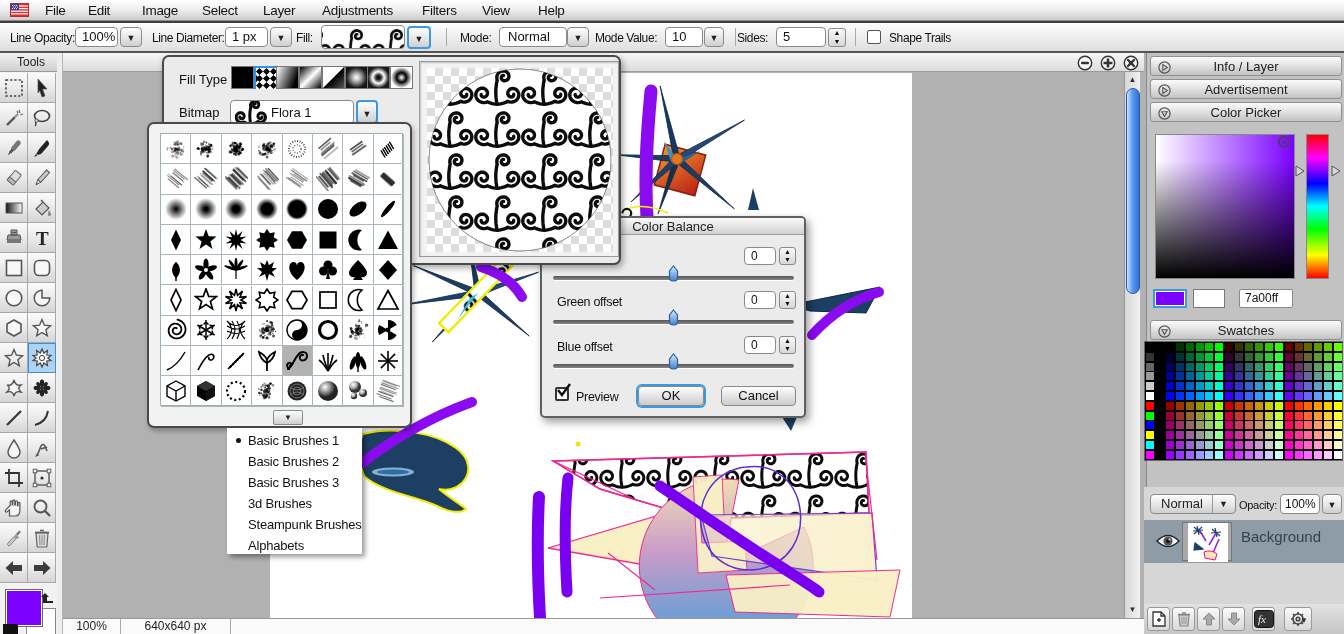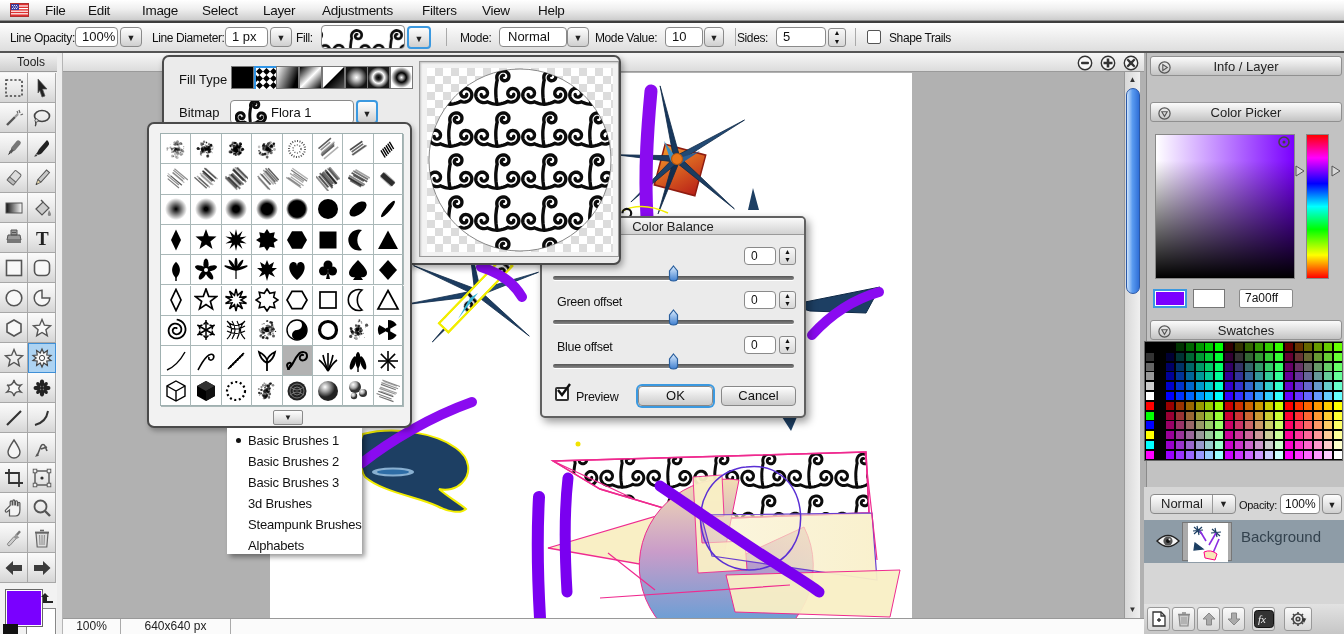--- a/index.html
+++ b/index.html
@@ -481,20 +481,27 @@
       </svg>
 <div class="abs" style="left:3px;top:571px;width:15px;height:12px;background:#111"></div>
 </div>
 <div id="sidebar">
 <div class="phead" style="left:3px;top:3px;width:192px;height:20px">
         <span class="phicon"><svg width="13" height="13" viewBox="0 0 13 13">
             <circle cx="6.5" cy="6.5" r="5.6" fill="none" stroke="#555" stroke-width="1.2"></circle>
             <path d="M4.8 3.6 L4.8 9.4 L9.3 6.5 Z" fill="none" stroke="#555" stroke-width="1.1"></path>
           </svg></span>
         <span class="phlab" style="line-height:20px">Info / Layer</span>
+      </div>
+<div class="phead" style="left:3px;top:26px;width:192px;height:20px">
+        <span class="phicon"><svg width="13" height="13" viewBox="0 0 13 13">
+            <circle cx="6.5" cy="6.5" r="5.6" fill="none" stroke="#555" stroke-width="1.2"></circle>
+            <path d="M4.8 3.6 L4.8 9.4 L9.3 6.5 Z" fill="none" stroke="#555" stroke-width="1.1"></path>
+          </svg></span>
+        <span class="phlab" style="line-height:20px">Advertisement</span>
       </div>
 <div class="phead" style="left:3px;top:49px;width:192px;height:20px">
         <span class="phicon"><svg width="13" height="13" viewBox="0 0 13 13">
             <circle cx="6.5" cy="6.5" r="5.6" fill="none" stroke="#555" stroke-width="1.2"></circle>
             <path d="M3.8 4.8 L9.2 4.8 L6.5 9.4 Z" fill="none" stroke="#555" stroke-width="1.1"></path>
           </svg></span>
         <span class="phlab" style="line-height:20px">Color Picker</span>
       </div>
 <div id="svsq"></div>
 <svg class="abs" style="left:130px;top:82px" width="14" height="14" viewBox="0 0 14 14">
@@ -2157,15 +2164,15 @@
             <stop offset="0" stop-color="#ddeeff"></stop>
             <stop offset="1" stop-color="#3f7fd0"></stop>
           </linearGradient>
         </defs>
       </svg>
 <div class="checkbox" style="left:13px;top:169px"></div>
 <svg class="abs" style="left:13px;top:164px" width="18" height="18" viewBox="0 0 18 18">
         <path d="M3 8 L7 13 L15 2" fill="none" stroke="#111" stroke-width="2.4"></path>
       </svg>
 <div class="cblab" style="left:34px;top:172px">Preview</div>
-<div class="btn focus" style="left:96px;top:168px;width:75px;height:20px">OK</div>
+<div class="btn focus" style="left:96px;top:168px;width:66px;height:20px">OK</div>
 <div class="btn" style="left:179px;top:168px;width:75px;height:20px">Cancel</div>
 </div>
 </div>
 </body></html>

